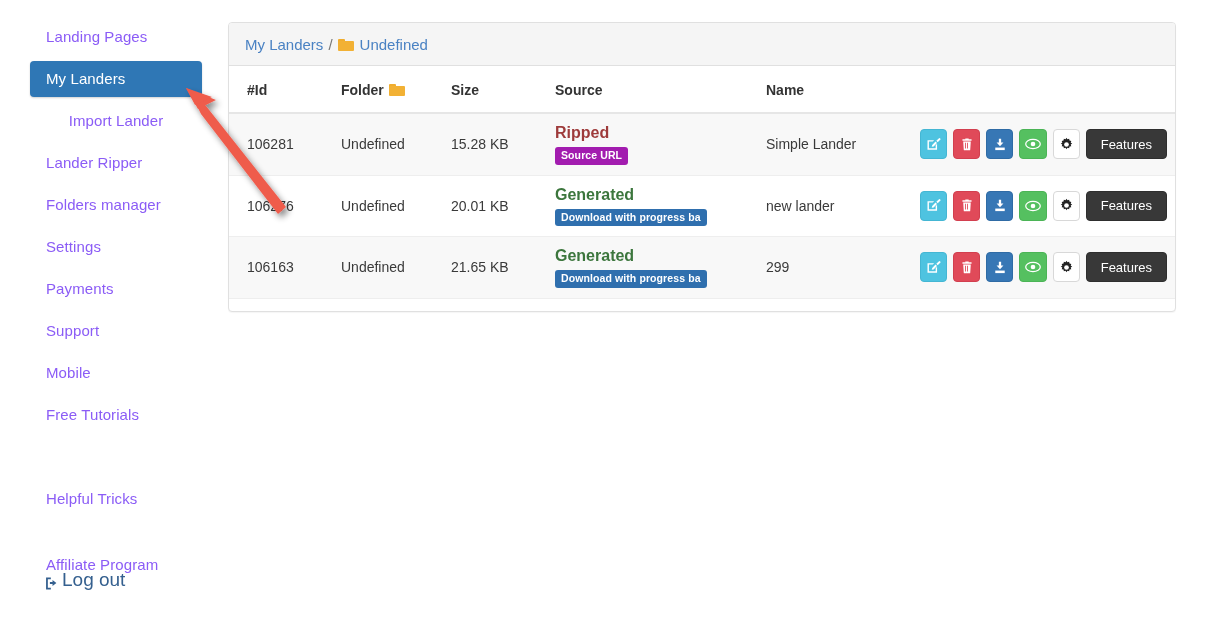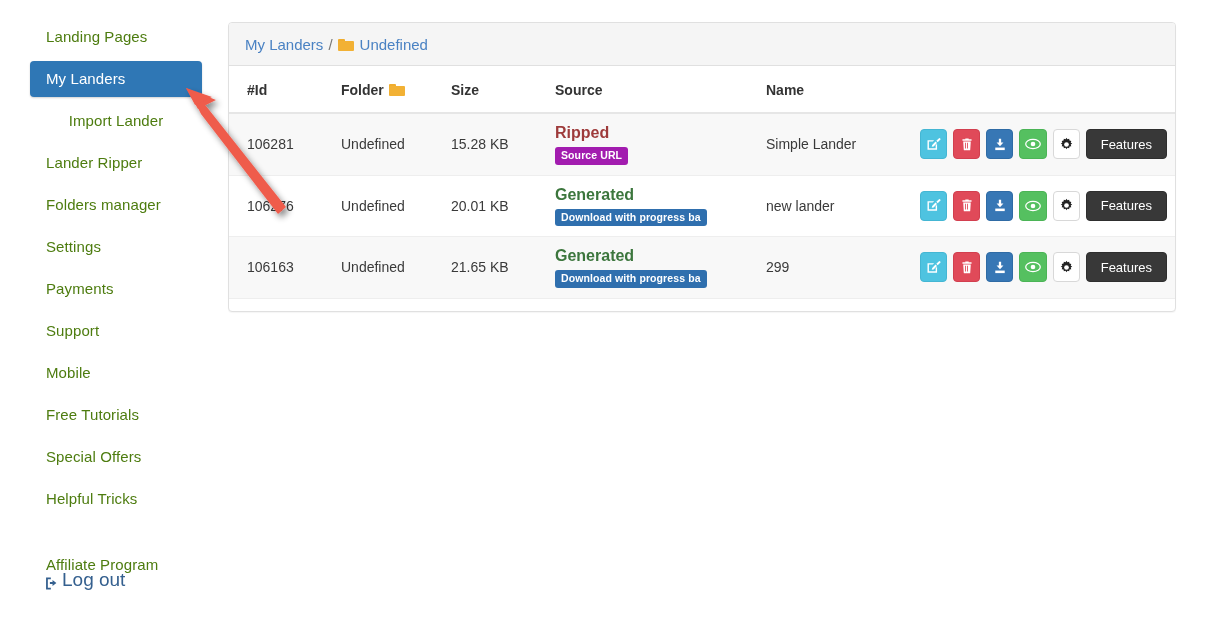--- a/index.html
+++ b/index.html
@@ -27,21 +27,21 @@
   }
   .nav-item {
     position: absolute;
     left: 30px;
     width: 172px;
     height: 36px;
     line-height: 36px;
     padding: 0 16px;
     box-sizing: border-box;
     font-size: 15px;
-    color: #4d7c0f;
+    color: #8b5cf6;
     border-radius: 4px;
     white-space: nowrap;
     letter-spacing: .1px;
   }
   .nav-item.active {
     background: #2f77b5;
     color: #ffffff;
     box-shadow: 0 1px 2px rgba(0,0,0,.18);
   }
   #logout {
@@ -231,21 +231,20 @@
     <div class="nav-item" style="top:19px;"><span>Landing Pages</span></div>
     <div class="nav-item active" style="top:61px;"><span>My Landers</span></div>
     <div class="nav-item" style="top:103px;text-align:center;"><span>Import Lander</span></div>
     <div class="nav-item" style="top:145px;"><span>Lander Ripper</span></div>
     <div class="nav-item" style="top:187px;"><span>Folders manager</span></div>
     <div class="nav-item" style="top:229px;"><span>Settings</span></div>
     <div class="nav-item" style="top:313px;"><span>Support</span></div>
     <div class="nav-item" style="top:271px;"><span>Payments</span></div>
     <div class="nav-item" style="top:355px;"><span>Mobile</span></div>
     <div class="nav-item" style="top:397px;"><span>Free Tutorials</span></div>
-    <div class="nav-item" style="top:439px;"><span>Special Offers</span></div>
     <div class="nav-item" style="top:481px;"><span>Helpful Tricks</span></div>
     <div class="nav-item" style="top:547px;"><span>Affiliate Program</span></div>
 
     <div id="logout">
       <span class="lo-icon">
         <svg width="15" height="15" viewBox="0 0 16 16">
           <path d="M2.2 1.6h5.1v1.9H4.1v9h3.2v1.9H2.2z" fill="#35608f"></path>
           <path d="M9.1 4.3v2.1H6.3v2.2h2.8v2.1l4.1-3.2z" fill="#35608f"></path>
         </svg>
       </span>

